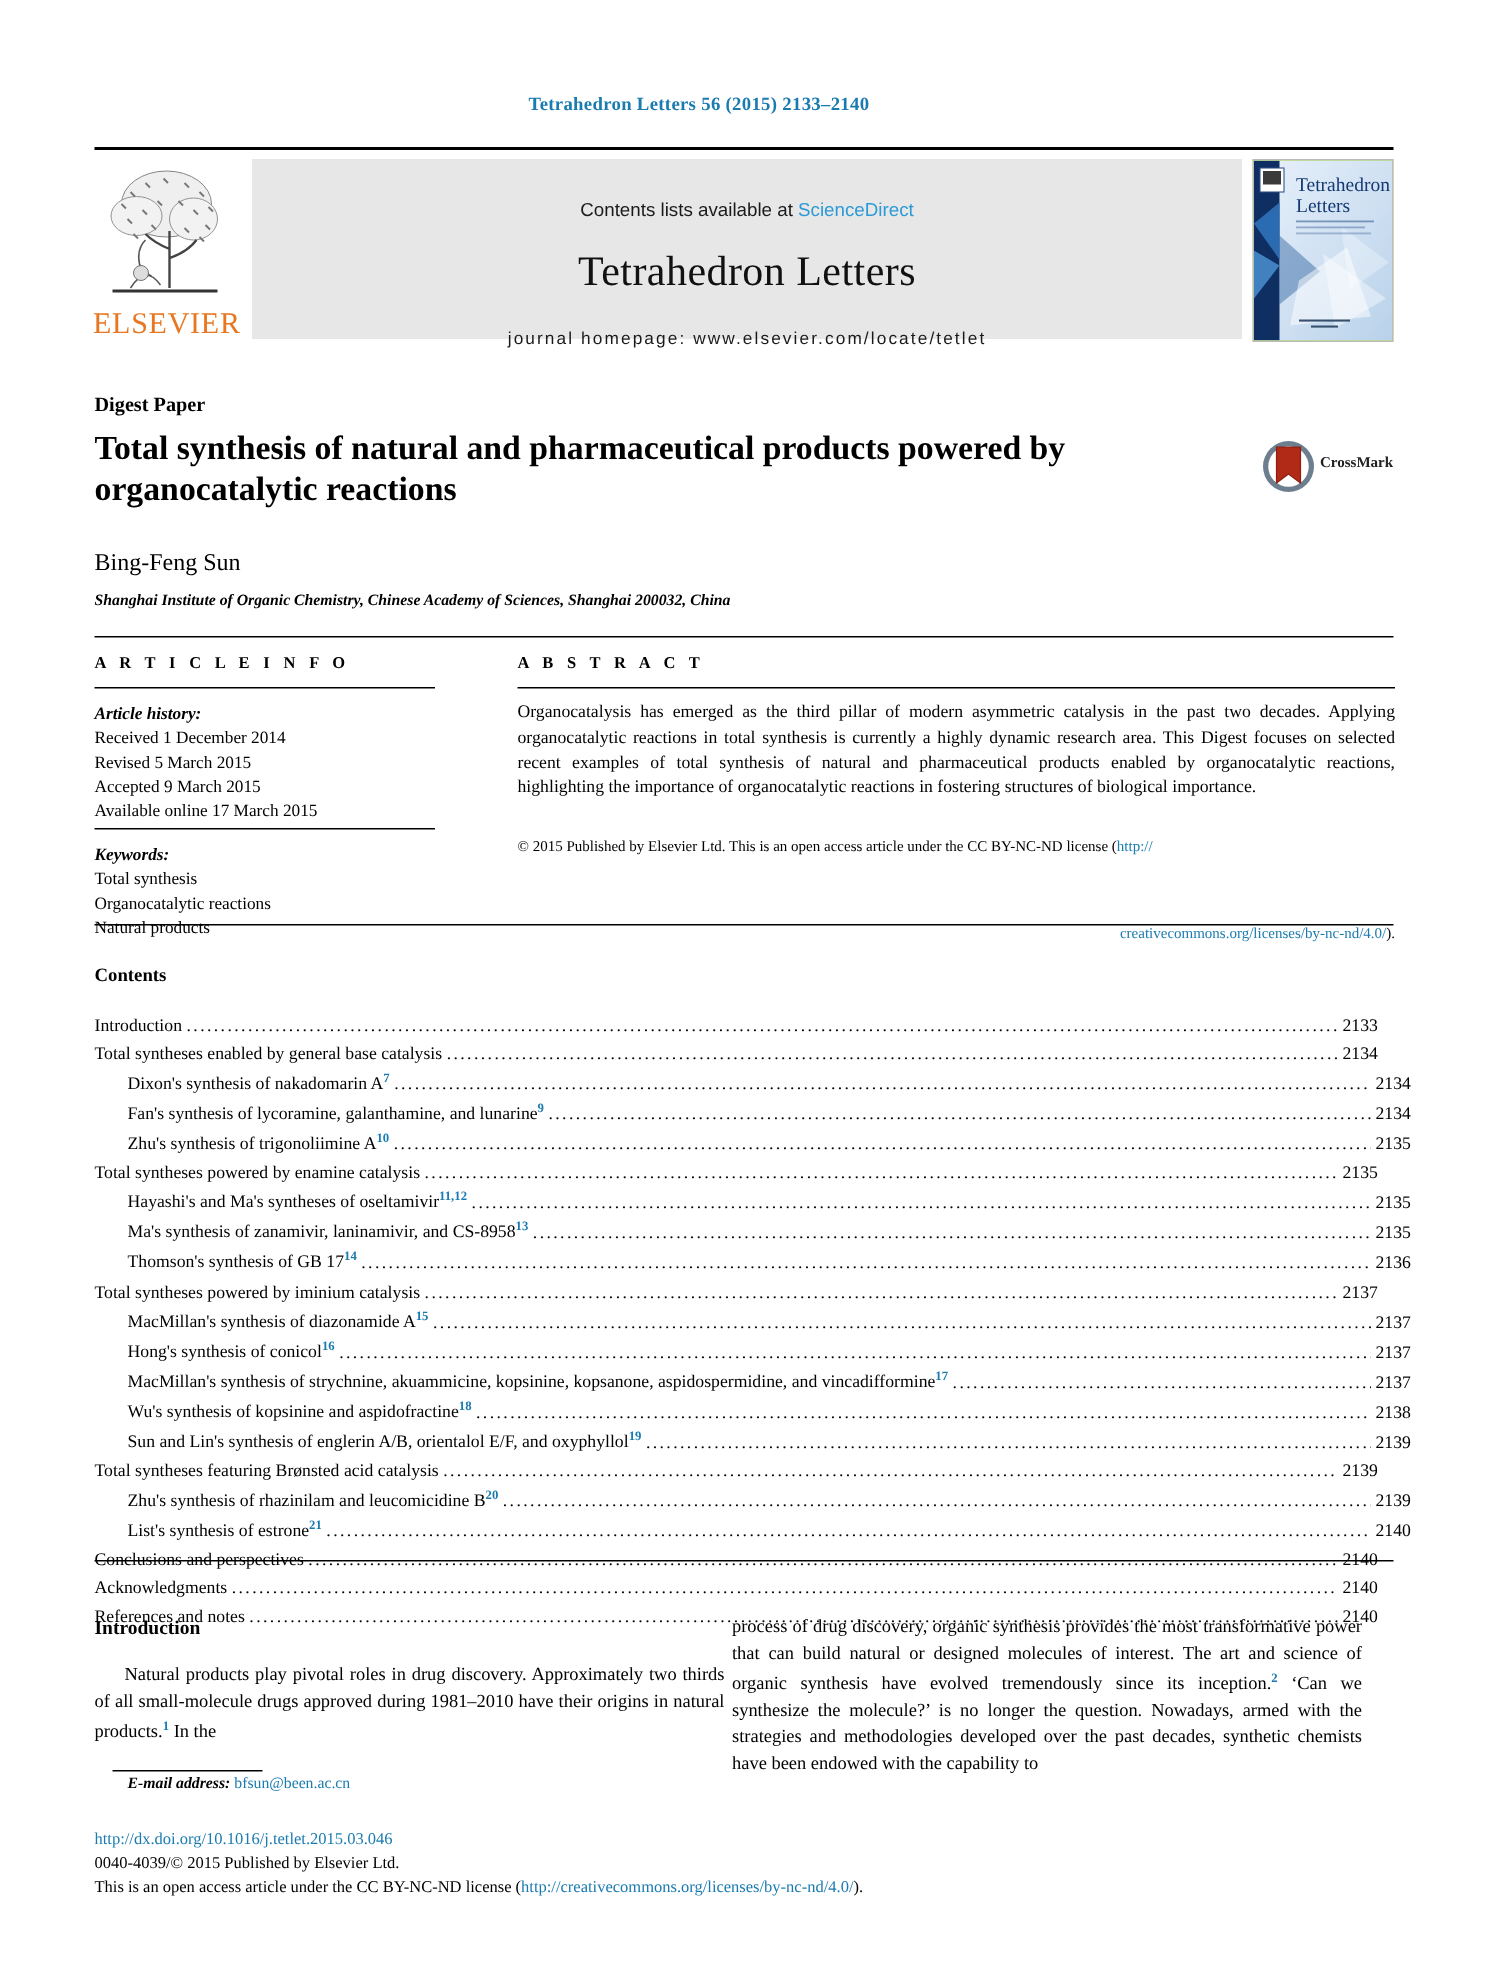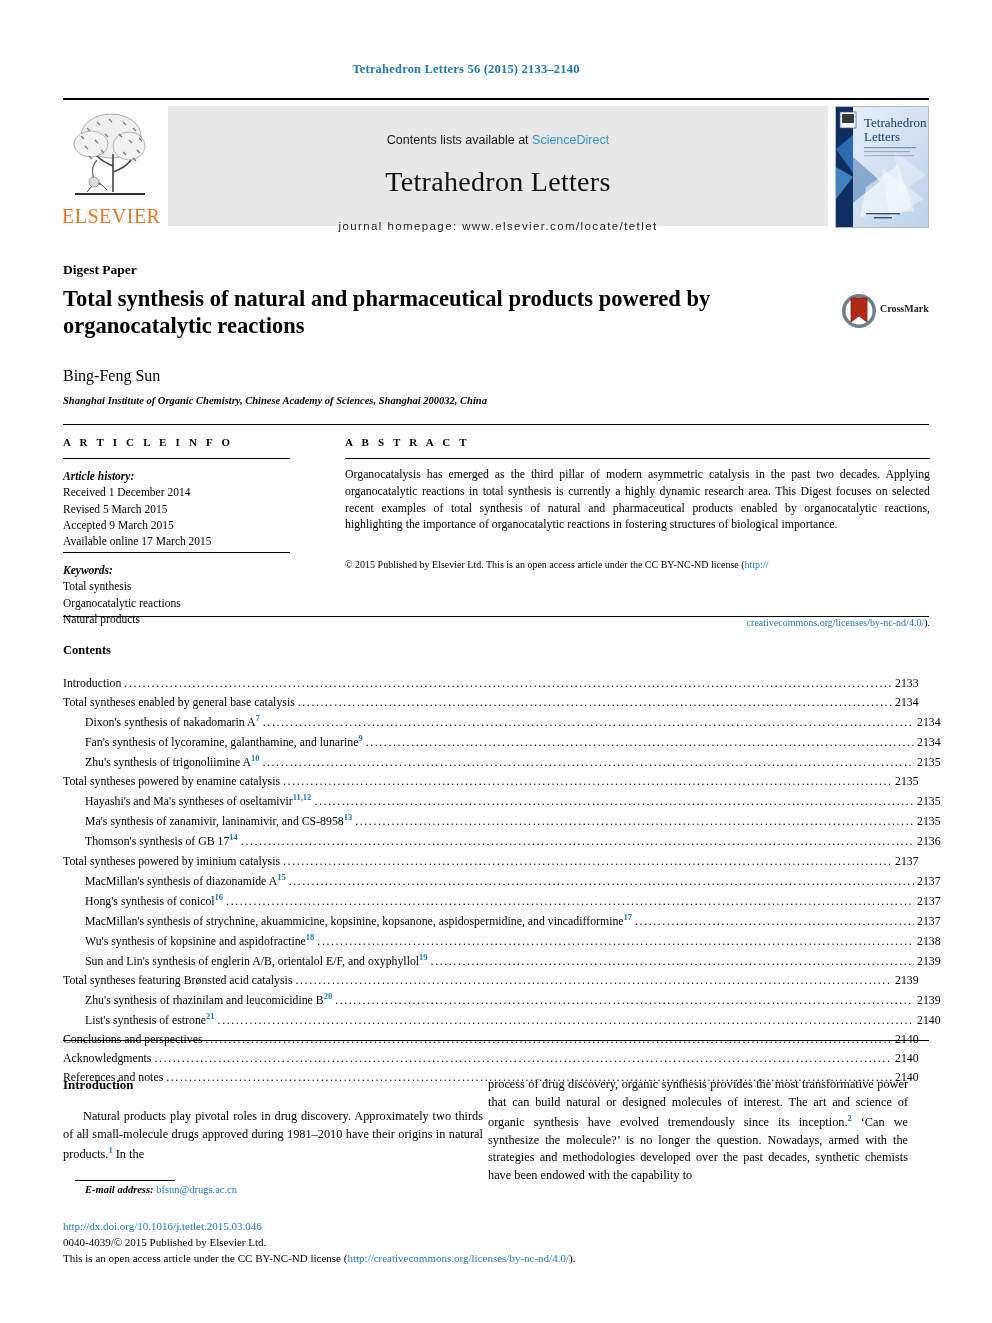--- a/index.html
+++ b/index.html
@@ -410,21 +410,21 @@
   <div class="col-left">
     <p class="indent" style="margin:0;"><span>Natural products play pivotal roles in drug discovery. Approximately two thirds of all small-molecule drugs approved during 1981–2010 have their origins in natural products.</span><sup class="ref">1</sup><span> In the</span></p>
   </div>
   <div class="col-right">
     <p style="margin:0;"><span>process of drug discovery, organic synthesis provides the most transformative power that can build natural or designed molecules of interest. The art and science of organic synthesis have evolved tremendously since its inception.</span><sup class="ref">2</sup><span> ‘Can we synthesize the molecule?’ is no longer the question. Nowadays, armed with the strategies and methodologies developed over the past decades, synthetic chemists have been endowed with the capability to</span></p>
   </div>
 
   <div class="footnote-rule"></div>
   <div class="footnote">
     <span class="lbl">E-mail address:</span>
-    <span class="lnk">bfsun@drugs.ac.cn</span>
+    <span class="lnk">bfsun@been.ac.cn</span>
   </div>
 
   <div class="footer">
     <div class="doi">http://dx.doi.org/10.1016/j.tetlet.2015.03.046</div>
     <div>0040-4039/© 2015 Published by Elsevier Ltd.</div>
     <div><span>This is an open access article under the CC BY-NC-ND license (</span><span class="lnk">http://creativecommons.org/licenses/by-nc-nd/4.0/</span><span>).</span></div>
   </div>
 
 </div>
 

